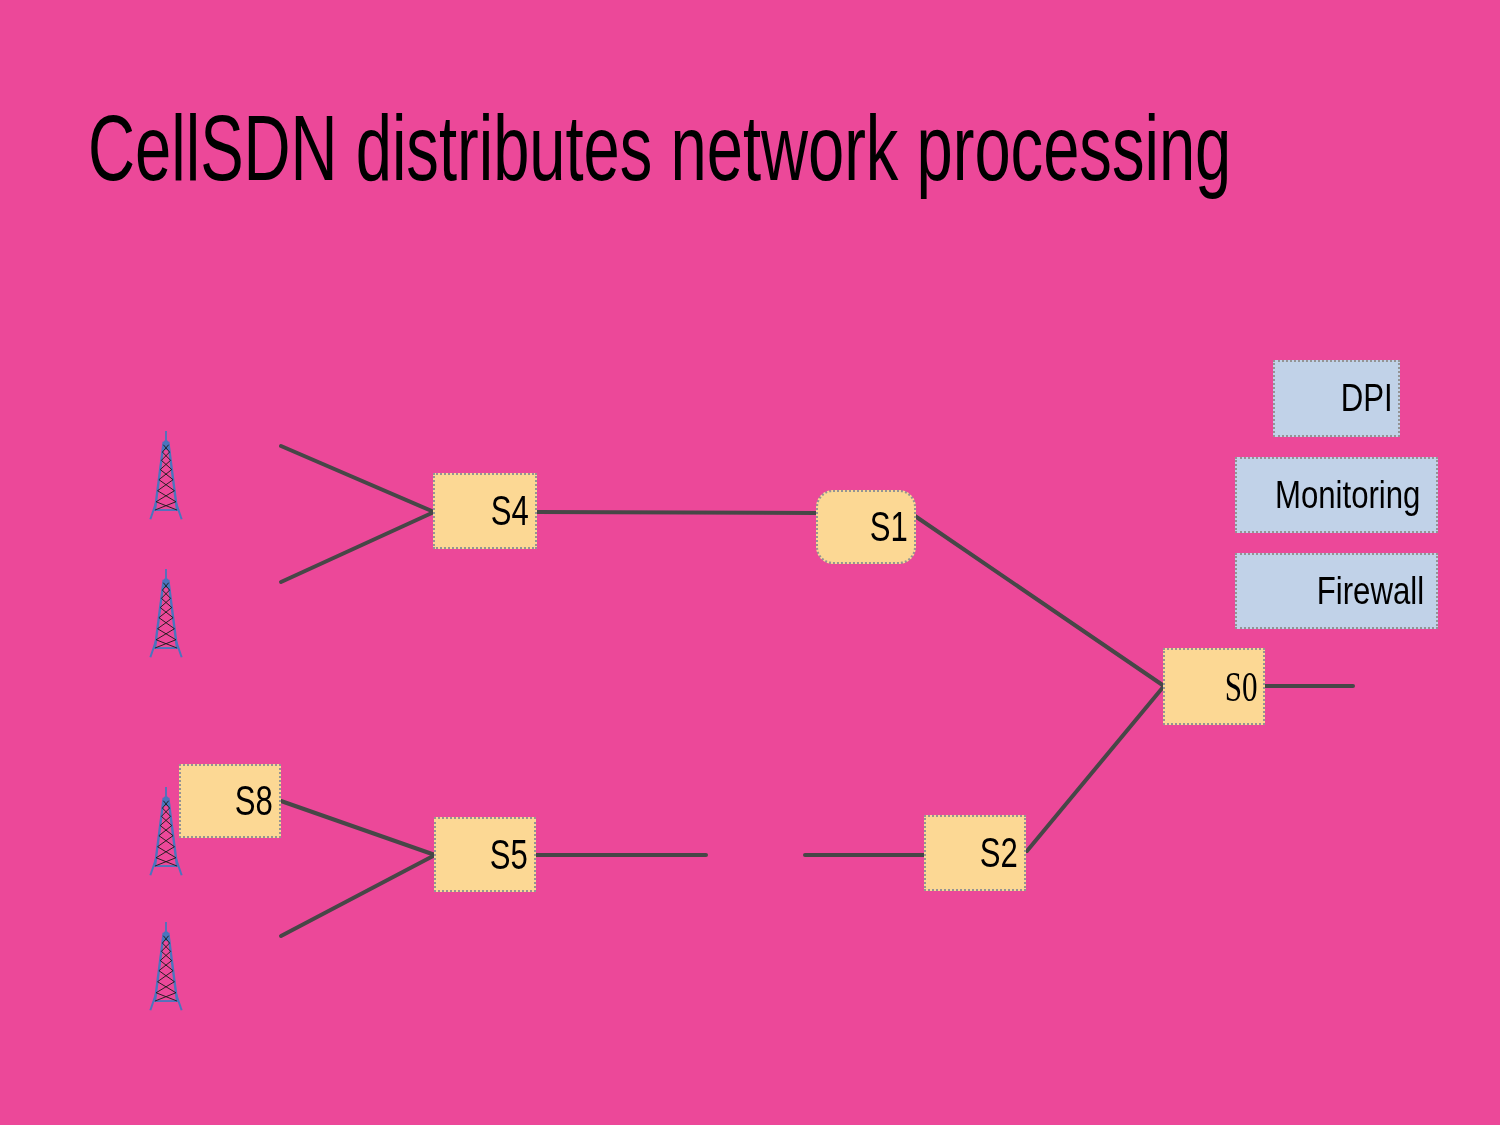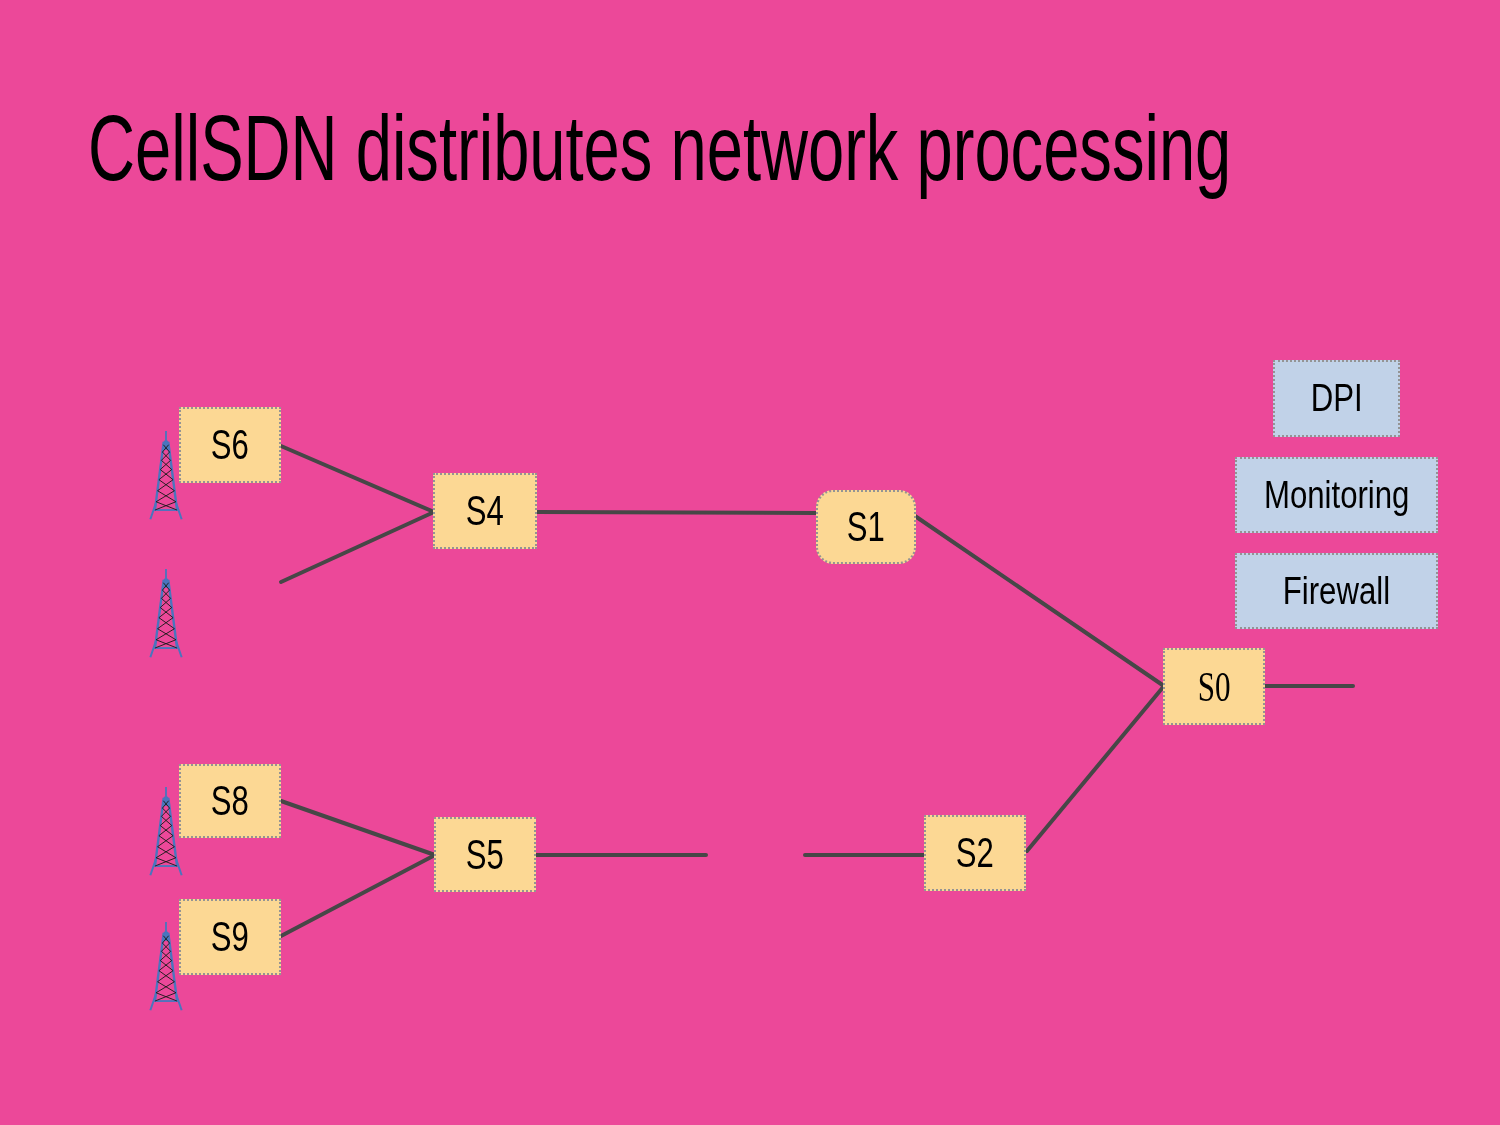--- a/index.html
+++ b/index.html
@@ -14,21 +14,21 @@
     position:absolute;left:88px;top:100px;
     font-size:93px;line-height:1.05;color:#000;
     white-space:nowrap;font-weight:400;
     transform:scaleX(0.70);transform-origin:0 0;
   }
 
   .links-layer{position:absolute;left:0;top:0;width:1500px;height:1125px;}
 
   .node{
     position:absolute;box-sizing:border-box;
-    display:flex;align-items:center;justify-content:center;
+    display:flex;align-items:center;justify-content:flex-end;
     border:2px dotted #949494;
   }
   .sw{background:#FCD894;}
   .svc{background:#C1D2E8;}
 
   .sw-label{
     font-size:42px;color:#000;white-space:nowrap;
     transform:scaleX(0.74);transform-origin:50% 50%;
   }
   .svc-label{
@@ -92,37 +92,31 @@
       <line x1="1027" y1="851" x2="1164" y2="686"></line>
       <line x1="1263" y1="686" x2="1353" y2="686"></line>
     </g>
 
     <use href="#cell-tower" x="144" y="430" width="44" height="92"></use>
     <use href="#cell-tower" x="144" y="568" width="44" height="92"></use>
     <use href="#cell-tower" x="144" y="786" width="44" height="92"></use>
     <use href="#cell-tower" x="144" y="921" width="44" height="92"></use>
   </svg>
 
-  <div class="node sw pos-s6">
-    <span class="sw-label">S6</span>
-  </div>
   <div class="node sw pos-s4">
     <span class="sw-label">S4</span>
   </div>
   <div class="node sw pos-s1">
     <span class="sw-label">S1</span>
   </div>
   <div class="node sw pos-s0">
     <span class="sw-label">S0</span>
   </div>
   <div class="node sw pos-s8">
     <span class="sw-label">S8</span>
-  </div>
-  <div class="node sw pos-s9">
-    <span class="sw-label">S9</span>
   </div>
   <div class="node sw pos-s5">
     <span class="sw-label">S5</span>
   </div>
   <div class="node sw pos-s2">
     <span class="sw-label">S2</span>
   </div>
 
   <div class="node svc pos-dpi">
     <span class="svc-label">DPI</span>

